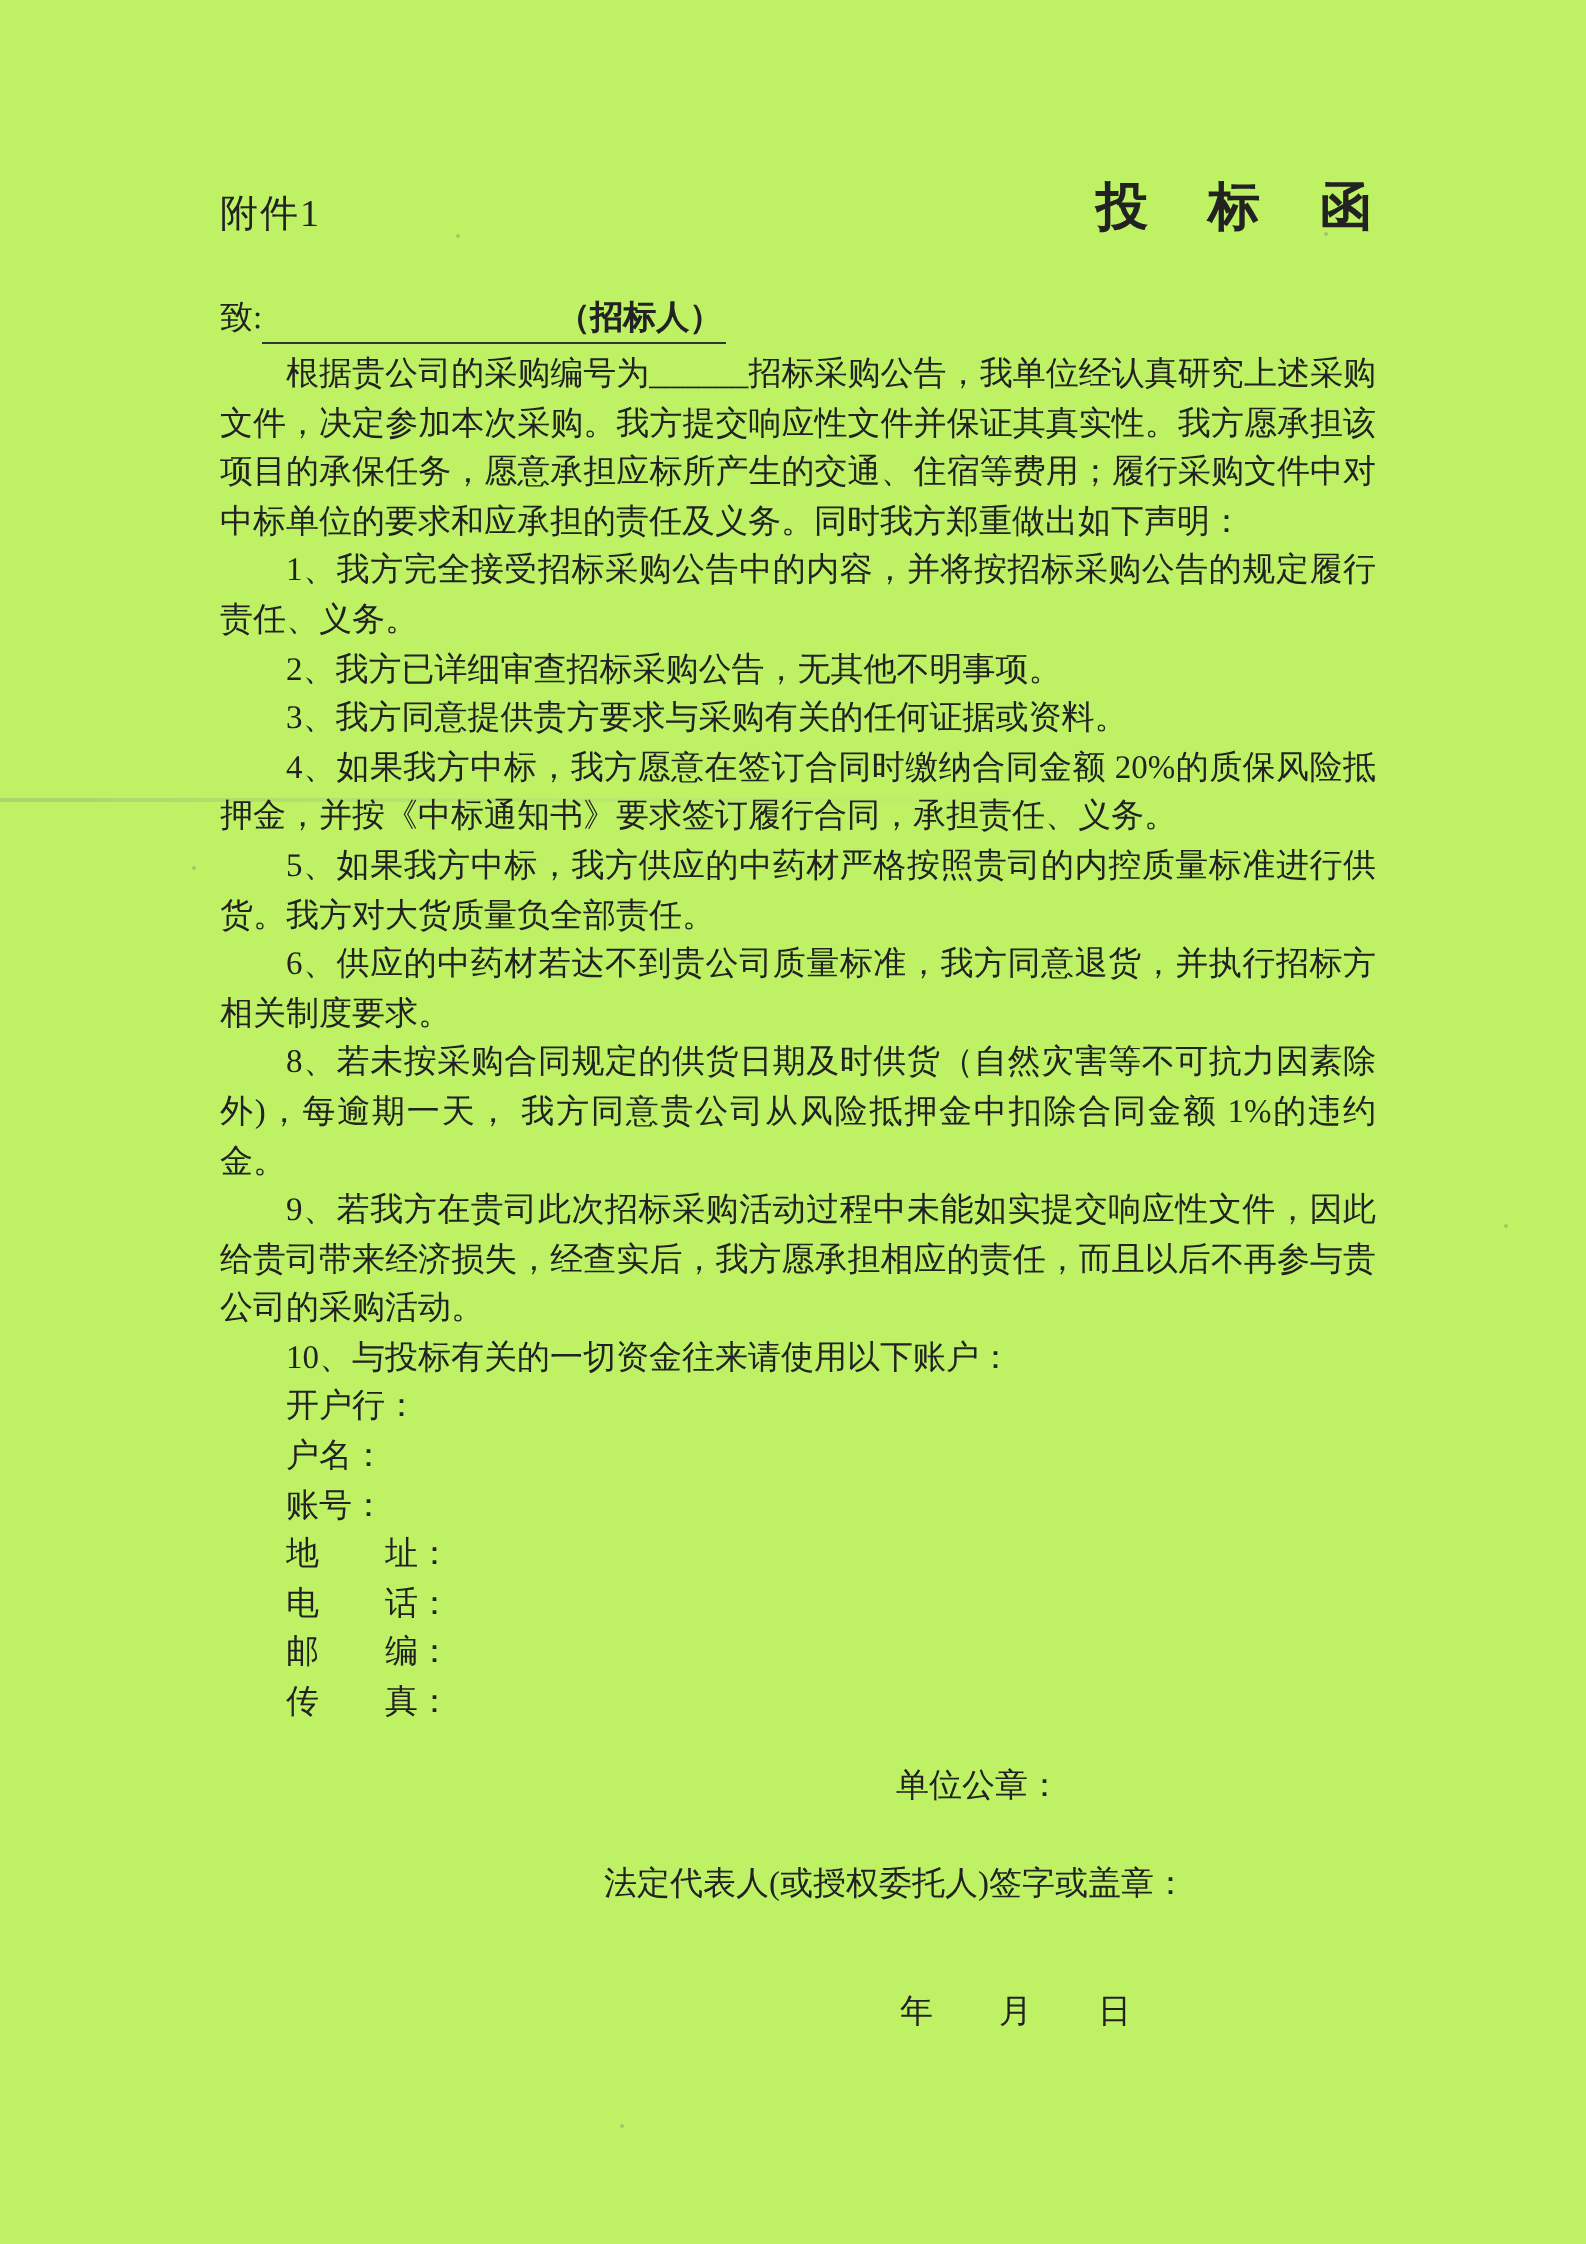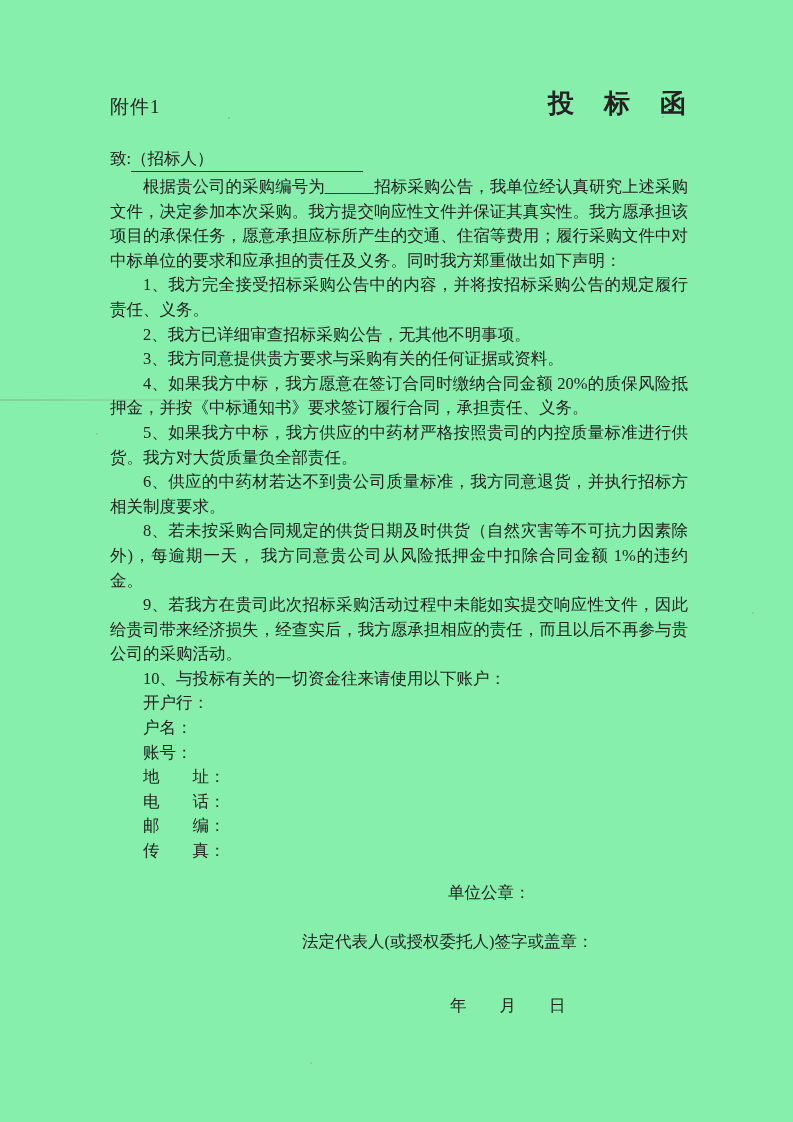--- a/index.html
+++ b/index.html
@@ -4,21 +4,21 @@
 <style>
   html, body {
     margin: 0; padding: 0;
     width: 793px; height: 1122px;
     overflow: hidden;
     background: #ffffff;
   }
   .sheet {
     position: relative;
     width: 793px; height: 1122px;
-    background: #86efac;
+    background: #bef264;
     font-family: "Liberation Serif", "DejaVu Serif", serif;
     color: #222;
   }
   
   .scan-line {
     position: absolute;
     left: 0; top: 399px;
     width: 100%; height: 2px;
     background: linear-gradient(to right,
       rgba(130,130,130,0.28) 0%,
@@ -59,23 +59,25 @@
   .salutation {
     margin-top: 22px;
     font-size: 16.5px;
     line-height: 26px;
     white-space: nowrap;
   }
   .blank-underline {
     display: inline-block;
     width: 230px;
     border-bottom: 1.4px solid #333;
+    text-align: right;
     vertical-align: bottom;
     line-height: 24px;
     padding-right: 2px;
+    font-weight: bold;
   }
   .body-text {
     margin-top: 3px;
     font-size: 16.5px;
     line-height: 24.6px;
     text-align: justify;
   }
   .body-text p {
     margin: 0;
     text-indent: 2em;

